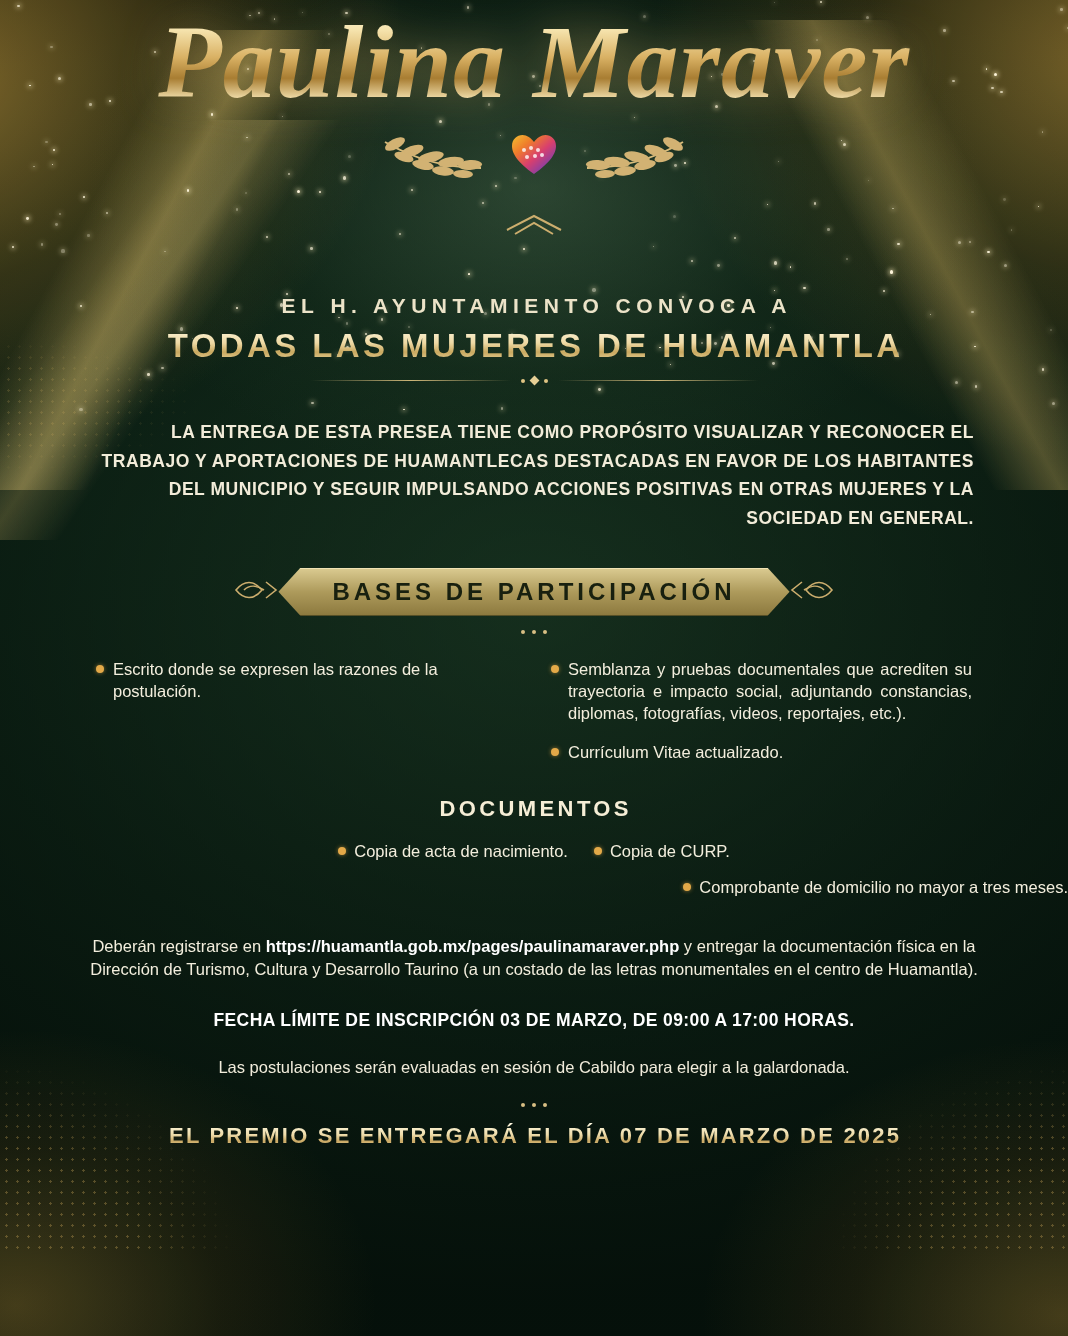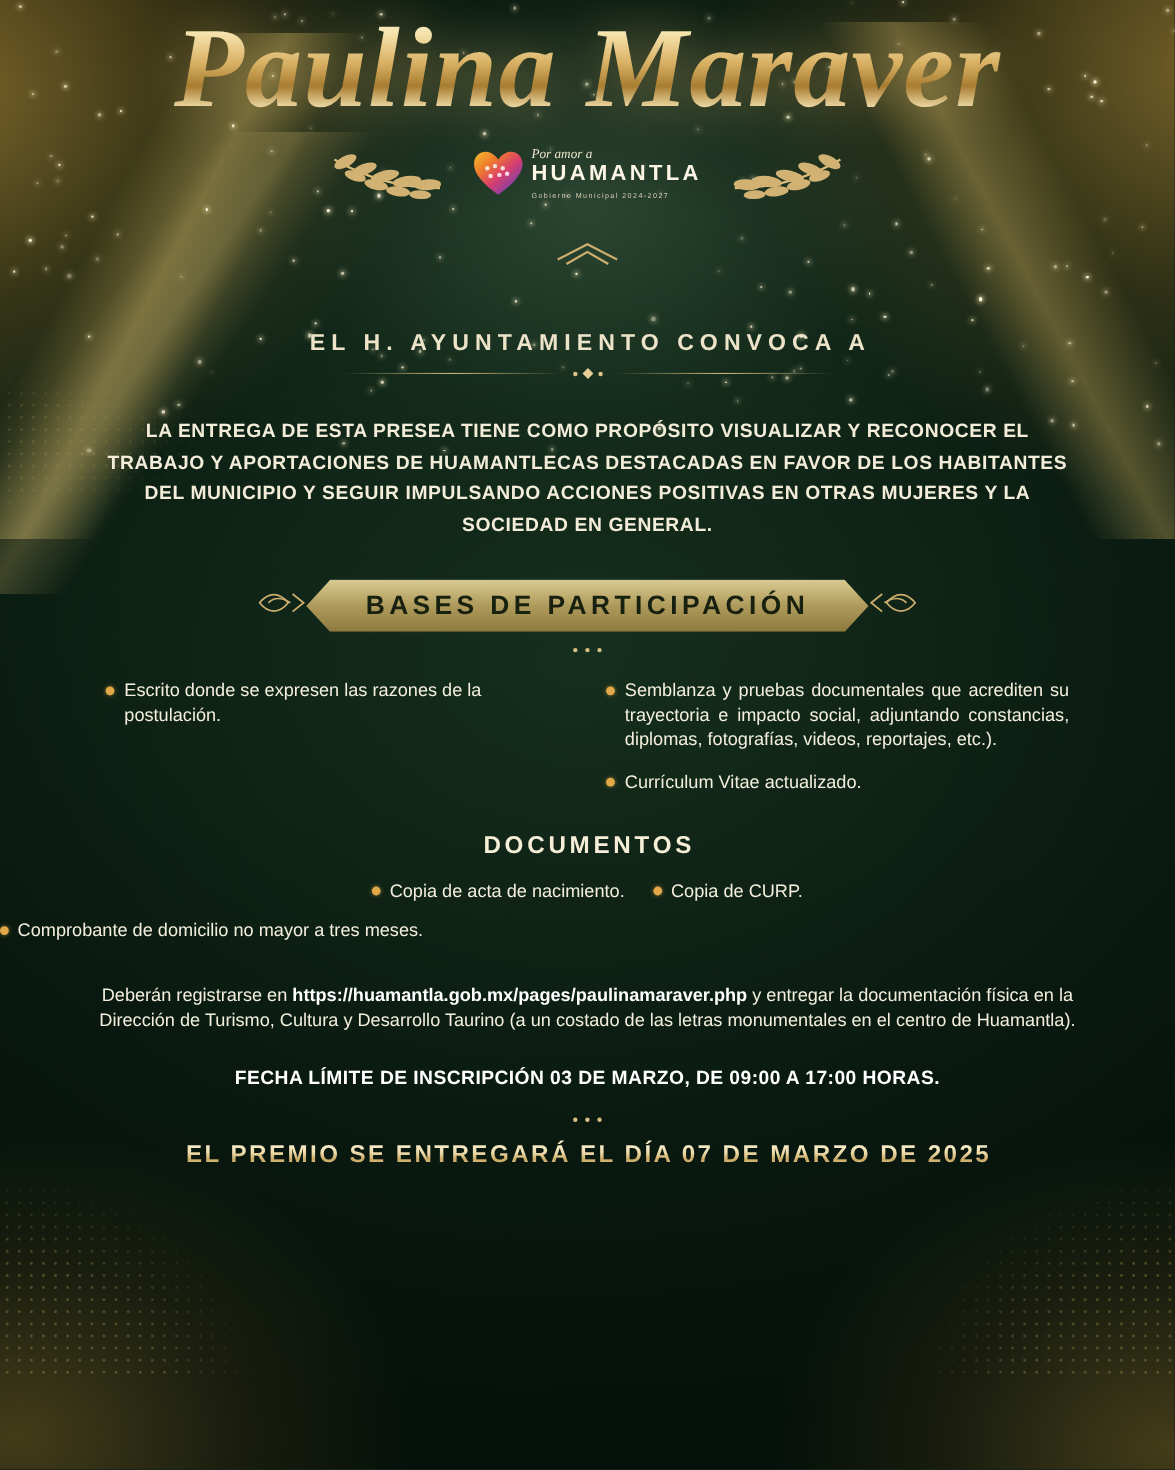--- a/index.html
+++ b/index.html
@@ -195,21 +195,21 @@
   }
   .rule-line { width: 200px; height: 1px; background: linear-gradient(90deg, rgba(210,180,110,0) 0%, rgba(224,196,130,.9) 50%, rgba(210,180,110,0) 100%); }
   .rule-core { display: flex; align-items: center; gap: 6px; }
   .rule-dot { width: 4px; height: 4px; background: #e0c483; border-radius: 50%; }
   .rule-dia { width: 7px; height: 7px; background: #e6cf95; transform: rotate(45deg); }
 
   
   .lead {
     width: 880px;
     margin: 34px auto 0;
-    text-align: center;
+    text-align: right;
     font-size: 17.5px;
     font-weight: 700;
     line-height: 1.62;
     letter-spacing: .55px;
     color: #f2ecd9;
   }
 
   
   .banner-wrap {
     display: flex;
@@ -286,21 +286,21 @@
   .docs-row {
     display: flex;
     justify-content: center;
     align-items: flex-start;
     gap: 26px;
     margin-top: 18px;
     padding: 0 90px;
   }
   .docs-row2 {
     display: flex;
-    justify-content: flex-start;
+    justify-content: flex-end;
     margin-top: 14px;
   }
   .doc-item { display: flex; gap: 8px; align-items: flex-start; }
   .doc-item .item-text { white-space: nowrap; }
 
   
   .register {
     width: 890px;
     margin: 36px auto 0;
     text-align: center;
@@ -571,25 +571,20 @@
             <g fill="#fff" opacity=".8">
               <circle cx="13" cy="16" r="2"></circle>
                 <circle cx="20" cy="14" r="2"></circle>
               <circle cx="27" cy="16" r="2"></circle>
                 <circle cx="16" cy="23" r="2"></circle>
               <circle cx="24" cy="22" r="2"></circle>
                 <circle cx="31" cy="21" r="2"></circle>
             </g>
           </svg>
         </span>
-        <span class="amor-text">
-          <span class="amor-1">Por amor a</span><br>
-          <span class="amor-2">HUAMANTLA</span><br>
-          <span class="amor-3">Gobierno Municipal 2024-2027</span>
-        </span>
       </span>
 
       <span class="laurel">
         <svg width="118" height="46" viewBox="0 0 118 46">
           <g fill="none" stroke="#d9bd7c" stroke-width="2">
             <path d="M4 36 C32 36 66 30 100 10"></path>
           </g>
           <g fill="#d2b273" transform="translate(118,0) scale(-1,1)">
             <ellipse cx="28" cy="12" rx="11" ry="5" transform="rotate(-28 28 12)"></ellipse>
             <ellipse cx="45" cy="19" rx="12" ry="5" transform="rotate(-20 45 19)"></ellipse>
@@ -609,20 +604,21 @@
       <svg width="78" height="24" viewBox="0 0 78 24">
         <g fill="none" stroke="#cdae६e" stroke-width="2"></g>
         <g fill="none" stroke="#cdae6e" stroke-width="2">
           <path d="M12 18 L39 4 L66 18"></path>
           <path d="M20 22 L39 11 L58 22"></path>
         </g>
       </svg>
     </div>
 
     <div class="convoca-small">EL H. AYUNTAMIENTO CONVOCA A</div>
+    <div class="convoca-big">TODAS LAS MUJERES DE HUAMANTLA</div>
 
     <div class="rule-dots">
       <span class="rule-line"></span>
       <span class="rule-core">
         <span class="rule-dot"></span>
           <span class="rule-dia"></span>
           <span class="rule-dot"></span>
       </span>
       <span class="rule-line"></span>
     </div>
@@ -696,20 +692,21 @@
         <span class="bullet"></span>
         <span class="item-text">Comprobante de domicilio no mayor a tres meses.</span>
       </span>
     </div>
 
     <div class="register">
       <span>Deberán registrarse en </span><b>https://huamantla.gob.mx/pages/paulinamaraver.php</b><span> y entregar la documentación física en la Dirección de Turismo, Cultura y Desarrollo Taurino (a un costado de las letras monumentales en el centro de Huamantla).</span>
     </div>
 
     <div class="deadline">FECHA LÍMITE DE INSCRIPCIÓN 03 DE MARZO, DE 09:00 A 17:00 HORAS.</div>
+    <div class="evaluation">Las postulaciones serán evaluadas en sesión de Cabildo para elegir a la galardonada.</div>
 
     <div class="dots-sep dots-sep2">
       <i></i>
         <i></i>
         <i></i>
     </div>
 
     <div class="award">EL PREMIO SE ENTREGARÁ EL DÍA 07 DE MARZO DE 2025</div>
 
     <div class="footer">

